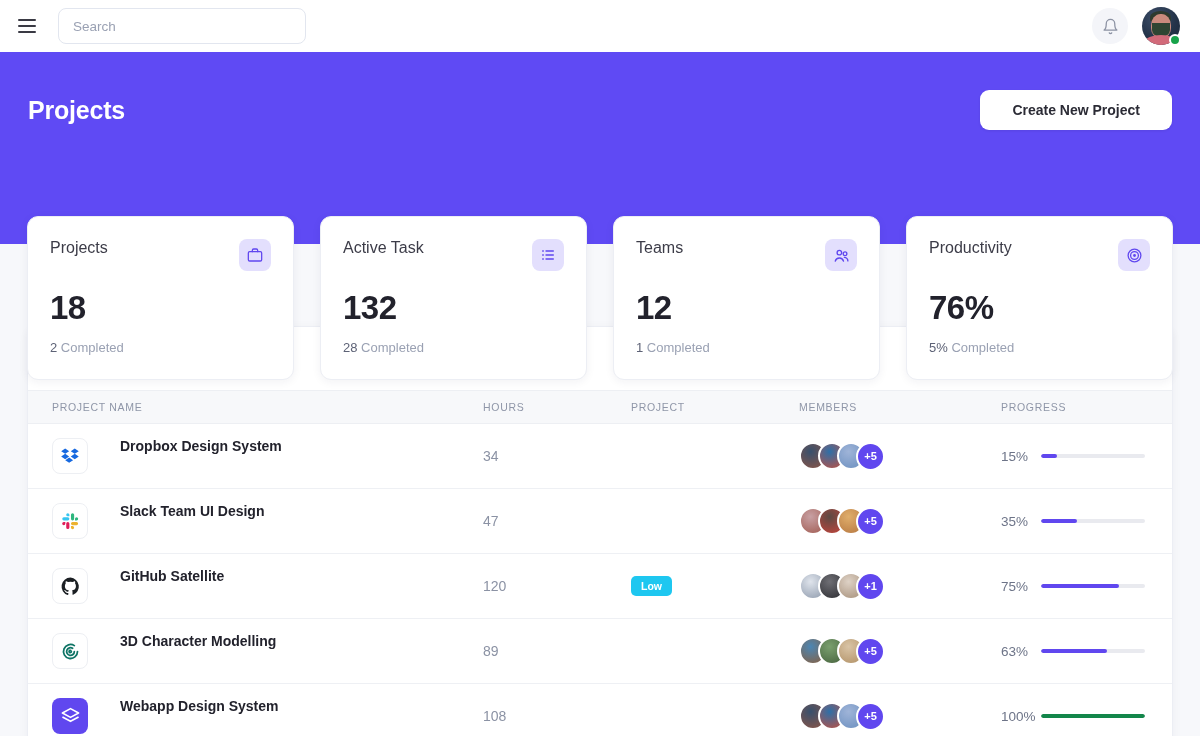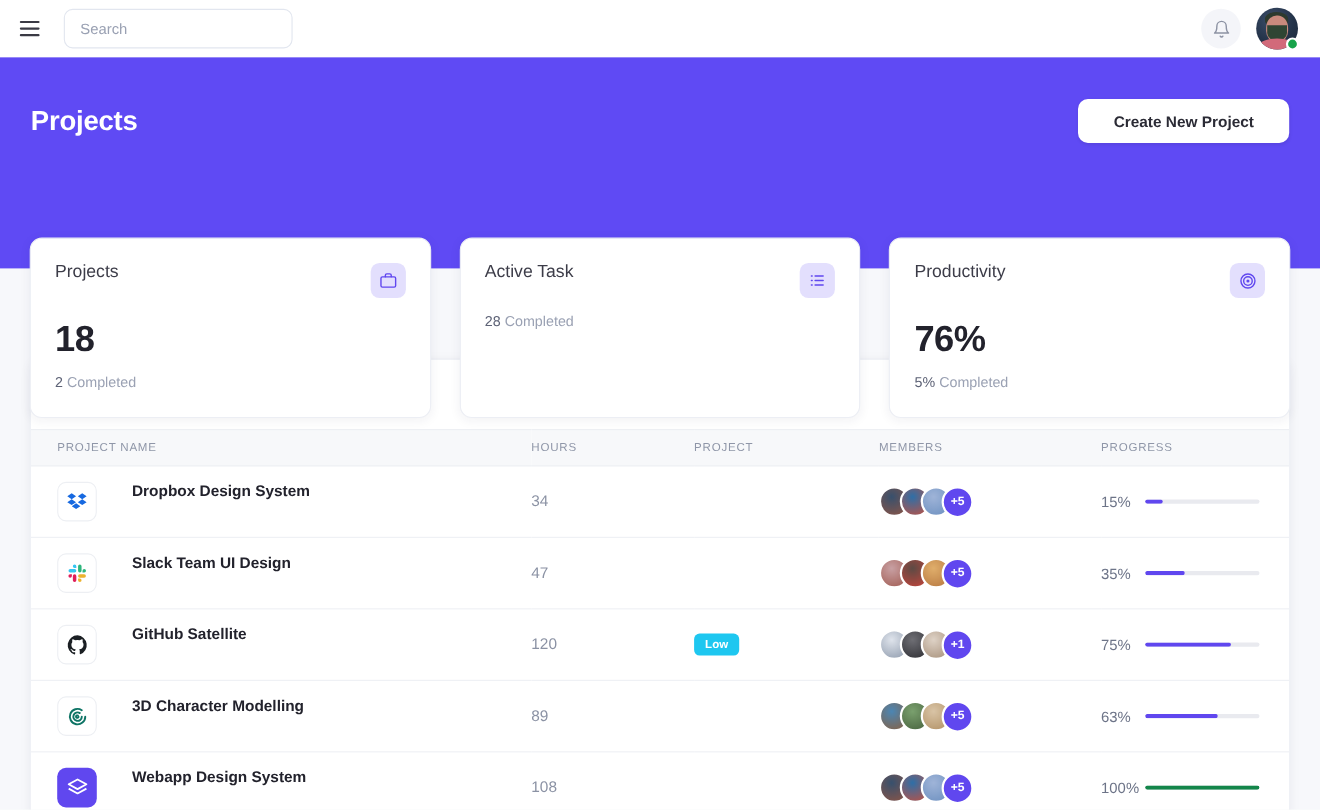--- a/index.html
+++ b/index.html
@@ -24,21 +24,21 @@
     width: 26px; height: 26px;
     display: flex; flex-direction: column; justify-content: center;
     gap: 4px; cursor: pointer; margin-right: 14px;
   }
   .hamburger span { display: block; height: 2px; background: #3a3a44; border-radius: 2px; }
   .hamburger span:nth-child(1) { width: 18px; }
   .hamburger span:nth-child(2) { width: 18px; }
   .hamburger span:nth-child(3) { width: 18px; }
 
   .search-box {
-    width: 208px; height: 36px;
+    width: 248px; height: 36px;
     border: 1px solid #e2e6ef;
     border-radius: 8px;
     padding: 0 14px;
     font-size: 13.5px;
     color: #2b2b35;
     font-family: "Liberation Sans", sans-serif;
     outline: none;
     background: #fff;
   }
   .search-box::placeholder { color: #9aa1b3; }
@@ -270,26 +270,45 @@
           <svg width="16" height="16" viewBox="0 0 24 24" fill="none" stroke="#6047ef" stroke-width="2" stroke-linecap="round">
             <line x1="9" y1="6" x2="20" y2="6"></line>
             <line x1="9" y1="12" x2="20" y2="12"></line>
             <line x1="9" y1="18" x2="20" y2="18"></line>
             <line x1="4" y1="6" x2="5" y2="6"></line>
             <line x1="4" y1="12" x2="5" y2="12"></line>
             <line x1="4" y1="18" x2="5" y2="18"></line>
           </svg>
         </div>
       </div>
+      <div class="stat-value">132</div>
       <div class="stat-sub">
         <b>28</b>
         <span>Completed</span>
       </div>
     </div>
 
+    <div class="stat-card">
+      <div class="stat-top">
+        <div class="stat-label">Teams</div>
+        <div class="stat-icon">
+          <svg width="17" height="17" viewBox="0 0 24 24" fill="none" stroke="#6047ef" stroke-width="1.9" stroke-linecap="round" stroke-linejoin="round">
+            <circle cx="9" cy="8" r="3.2"></circle>
+            <path d="M3.2 20a6 6 0 0 1 11.6 0"></path>
+            <circle cx="17" cy="9.5" r="2.6"></circle>
+            <path d="M16 14.6a5 5 0 0 1 5 5"></path>
+          </svg>
+        </div>
+      </div>
+      <div class="stat-value">12</div>
+      <div class="stat-sub">
+        <b>1</b>
+        <span>Completed</span>
+      </div>
+    </div>
 
     <div class="stat-card">
       <div class="stat-top">
         <div class="stat-label">Productivity</div>
         <div class="stat-icon">
           <svg width="17" height="17" viewBox="0 0 24 24" fill="none" stroke="#6047ef" stroke-width="1.8">
             <circle cx="12" cy="12" r="9"></circle>
             <circle cx="12" cy="12" r="5.5"></circle>
             <circle cx="12" cy="12" r="2" fill="#6047ef" stroke="none"></circle>
           </svg>

